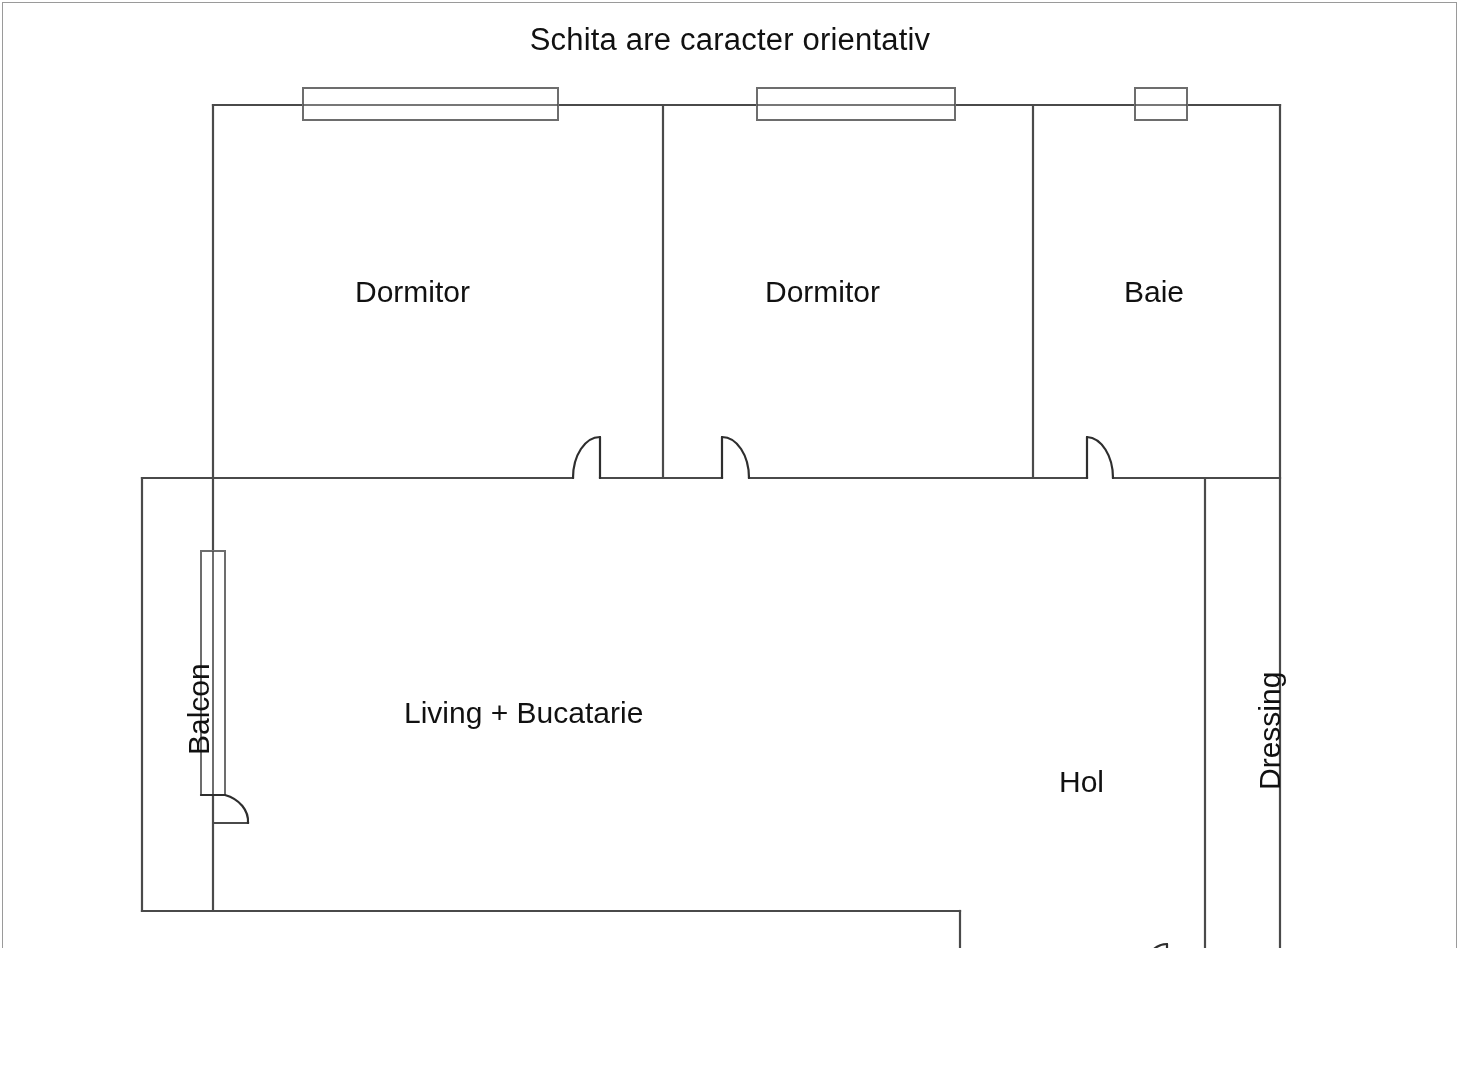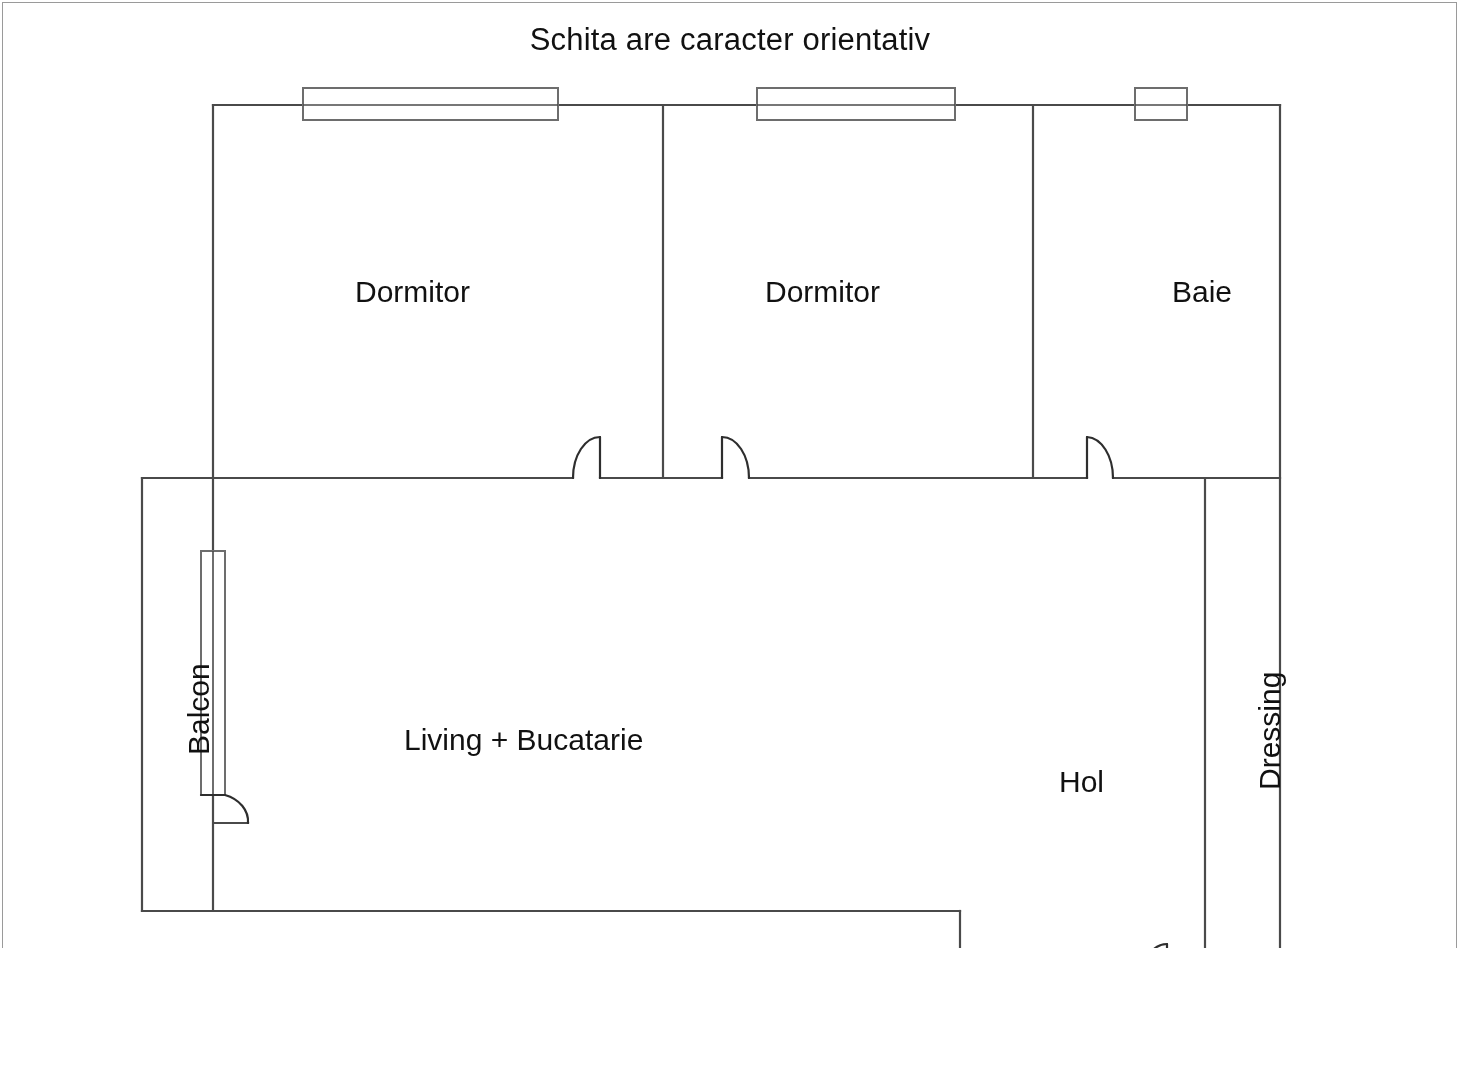--- a/index.html
+++ b/index.html
@@ -144,23 +144,23 @@
       </g>
     </g>
 
     <polygon points="1153,1000 1181,1045 1165,1045 1165,1080 1141,1080 1141,1045 1125,1045" fill="#1a1a1a" stroke="none"></polygon>
   </svg>
 
   <div class="room-label" style="left:355px; top:275px;">Dormitor</div>
 
   <div class="room-label" style="left:765px; top:275px;">Dormitor</div>
 
-  <div class="room-label" style="left:1172px; top:275px;">Baie</div>
+  <div class="room-label" style="left:1124px; top:275px;">Baie</div>
 
-  <div class="room-label" style="left:404px; top:696px;margin-top:27px;">Living + Bucatarie</div>
+  <div class="room-label" style="left:404px; top:696px;">Living + Bucatarie</div>
 
   <div class="room-label" style="left:1059px; top:765px;">Hol</div>
 
   <div class="room-label vertical" style="left:182px; top:755px;">Balcon</div>
 
   <div class="room-label vertical" style="left:1253px; top:790px;">Dressing</div>
 
 </div>
 
 </body></html>

